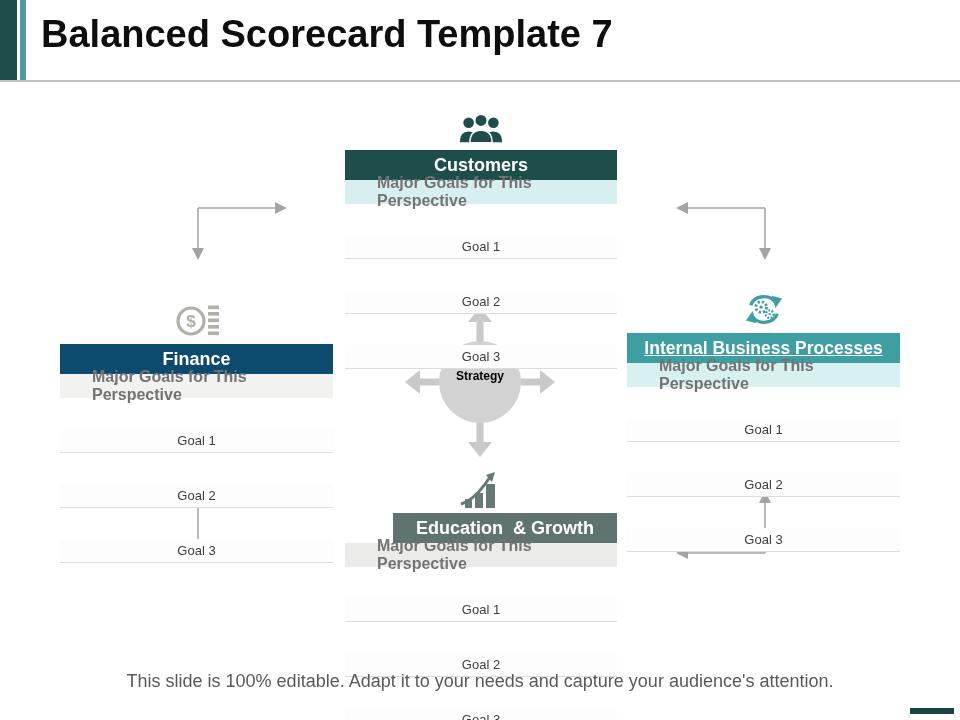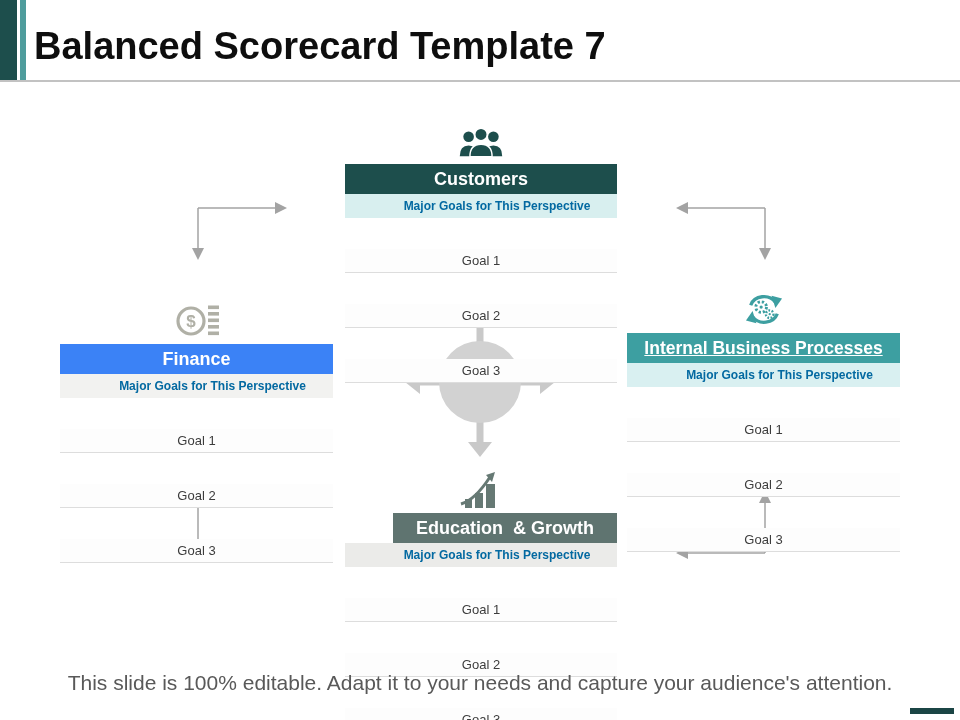--- a/index.html
+++ b/index.html
@@ -3,65 +3,65 @@
 <meta charset="utf-8">
 <style>
   html,body { margin:0; padding:0; background:#ffffff; }
   .slide {
     position:relative; width:960px; height:720px; background:#ffffff;
     font-family:"Liberation Sans", sans-serif; overflow:hidden;
   }
   
   .accent-dark  { position:absolute; left:0;  top:0; width:17px; height:81px; background:#1D4E4C; }
   .accent-light { position:absolute; left:20px; top:0; width:6px; height:81px; background:#4E9C9C; }
-  .page-title   { position:absolute; left:34px; top:13px; font-size:38px; font-weight:bold; color:#0e0e0e; letter-spacing:0;margin-top:12px; }
+  .page-title   { position:absolute; left:41px; top:13px; font-size:38px; font-weight:bold; color:#0e0e0e; letter-spacing:0; }
   .header-divider { position:absolute; left:0; top:80px; width:960px; border-top:2px solid #C2C2C2; }
 
   
   .card { position:absolute; }
-  .card--customers { left:345px; top:121px; width:272px; }
+  .card--customers { left:345px; top:107px; width:272px; }
   .card--finance   { left:60px;  top:301px; width:273px; }
   .card--ibp       { left:627px; top:290px; width:273px; }
   .card--education { left:345px; top:470px; width:272px; }
 
   .card-icon { height:38px; display:flex; justify-content:center; align-items:flex-end; margin-bottom:5px; }
   .card-header {
     height:30px; display:flex; align-items:center; justify-content:center;
     color:#ffffff; font-weight:bold; font-size:18px; white-space:pre;
   }
   .card--ibp .card-header { font-size:17.5px;text-decoration:underline; }
   .card-subheader {
     height:24px; display:flex; align-items:center; justify-content:center;
-    font-weight:bold; font-size:12px; color:#0369a1;padding-left:32px;
+    font-weight:bold; font-size:16px; color:#737373;padding-left:32px;
   }
   .goal-row {
     height:23px; display:flex; align-items:center; justify-content:center;
     font-size:13px; color:#3c3c3c; background:#FDFDFD; border-bottom:1px solid #DDDDDD;margin-top:31px;
   }
   .card--customers .card-header { background:#1D4E4C; }
   .card--customers .card-subheader { background:#D8EFEF; }
-  .card--finance .card-header { background:#3b82f6; }
+  .card--finance .card-header { background:#0c4a6e; }
   .card--finance .card-subheader { background:#F2F2F0; }
   .card--ibp .card-header { background:#3D9FA1; }
   .card--ibp .card-subheader { background:#D9F0F1; }
   .card--education .card-header { background:#5F7470;margin-left:48px; }
   .card--education .card-subheader { background:#EBEBE9; }
 
   
   .strategy-svg   { position:absolute; left:400px; top:302px; width:160px; height:160px; }
   .strategy-label {
     position:absolute; left:400px; top:296px; width:160px; height:160px;
     display:flex; align-items:center; justify-content:center;
     font-weight:bold; font-size:12px; color:#000000;
   }
 
   
   .connectors { position:absolute; left:0; top:0; width:960px; height:720px; pointer-events:none; }
 
-  .caption { position:absolute; left:0; top:671px; width:960px; text-align:center; font-size:21px; color:#595959; }
+  .caption { position:absolute; left:0; top:671px; width:960px; text-align:center; font-size:18px; color:#595959; }
   .corner-bar { position:absolute; left:910px; top:708px; width:44px; height:6px; background:#1B4545; }
 </style>
 </head>
 <body>
 
 <div class="slide">
 
   <div class="accent-dark"></div>
   <div class="accent-light"></div>
   <div class="page-title">Balanced Scorecard Template 7</div>

